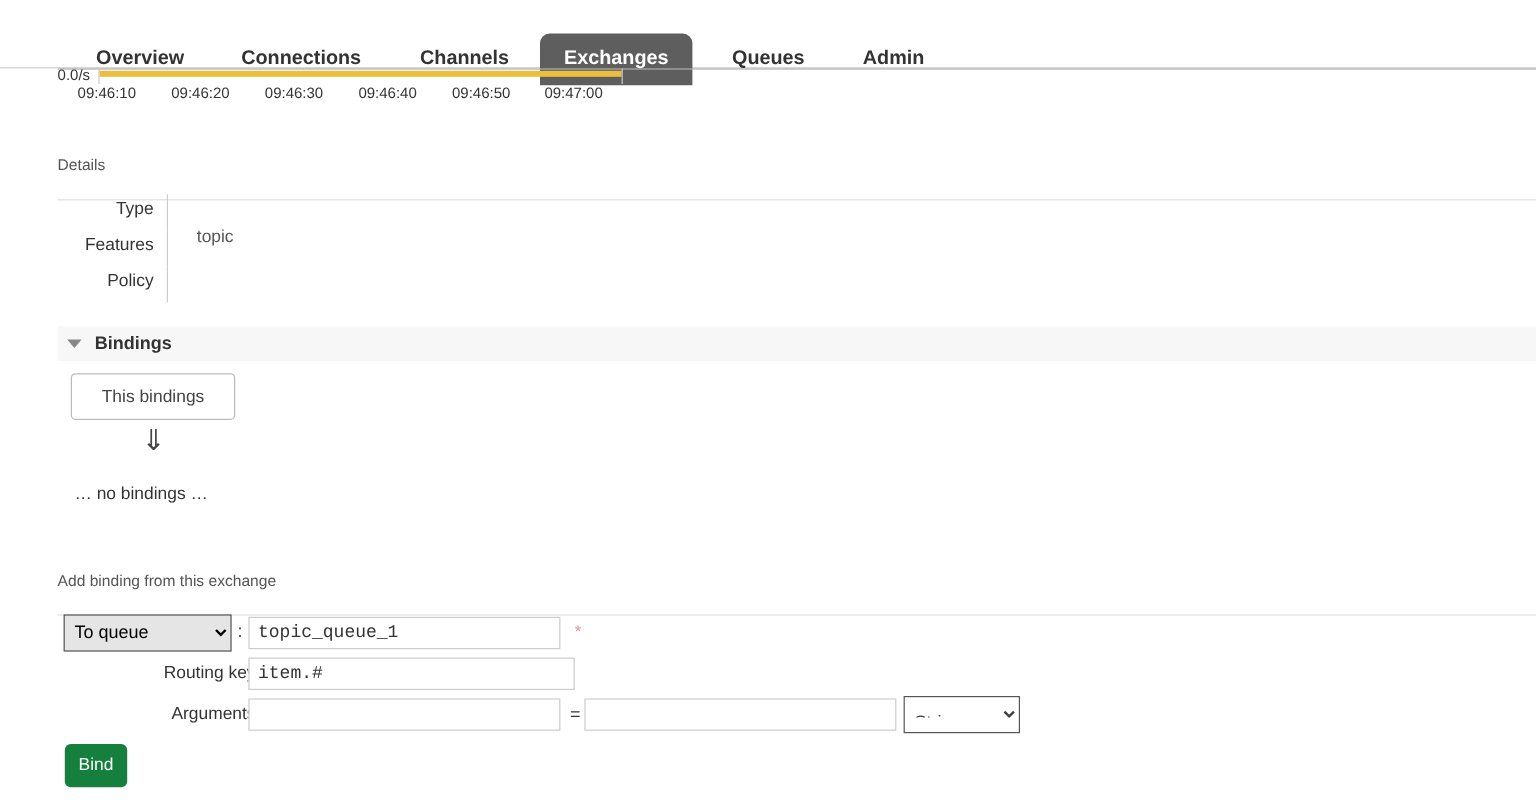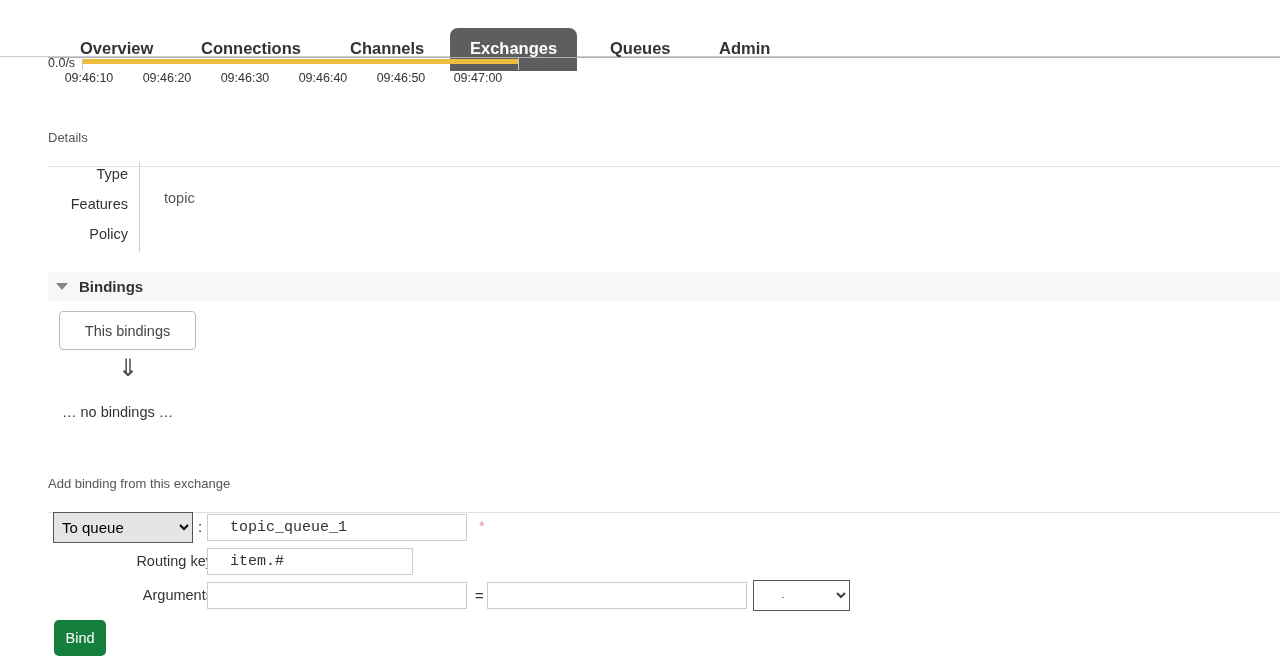--- a/index.html
+++ b/index.html
@@ -218,32 +218,32 @@
     color: #333333;
   }
   .text-input {
     position: absolute;
     height: 27px;
     font-family: "Liberation Mono", monospace;
     font-size: 15px;
     color: #333333;
     border: 1px solid #cccccc;
     background: #ffffff;
-    padding: 2px 22px;
+    padding: 2px 7px;
     outline: none;
   }
   #dest-input { left: 159px; top: 2px; width: 260px; }
   #required-star {
     position: absolute;
     left: 431px; top: 6px;
     font-size: 14px;
     color: #e78f8f;
   }
   #routing-key-label { right: 831px; }
-  #routing-key-input { left: 159px; top: 2px; width: 206px; }
+  #routing-key-input { left: 159px; top: 2px; width: 272px; }
   #arguments-label { right: 831px; }
   #arg-key-input { left: 159px; top: 2px; width: 260px; }
   #arg-equals {
     position: absolute;
     left: 427px; top: 7px;
     font-size: 15px;
     color: #333333;
   }
   #arg-value-input { left: 439px; top: 2px; width: 260px; }
   #arg-type-select {

